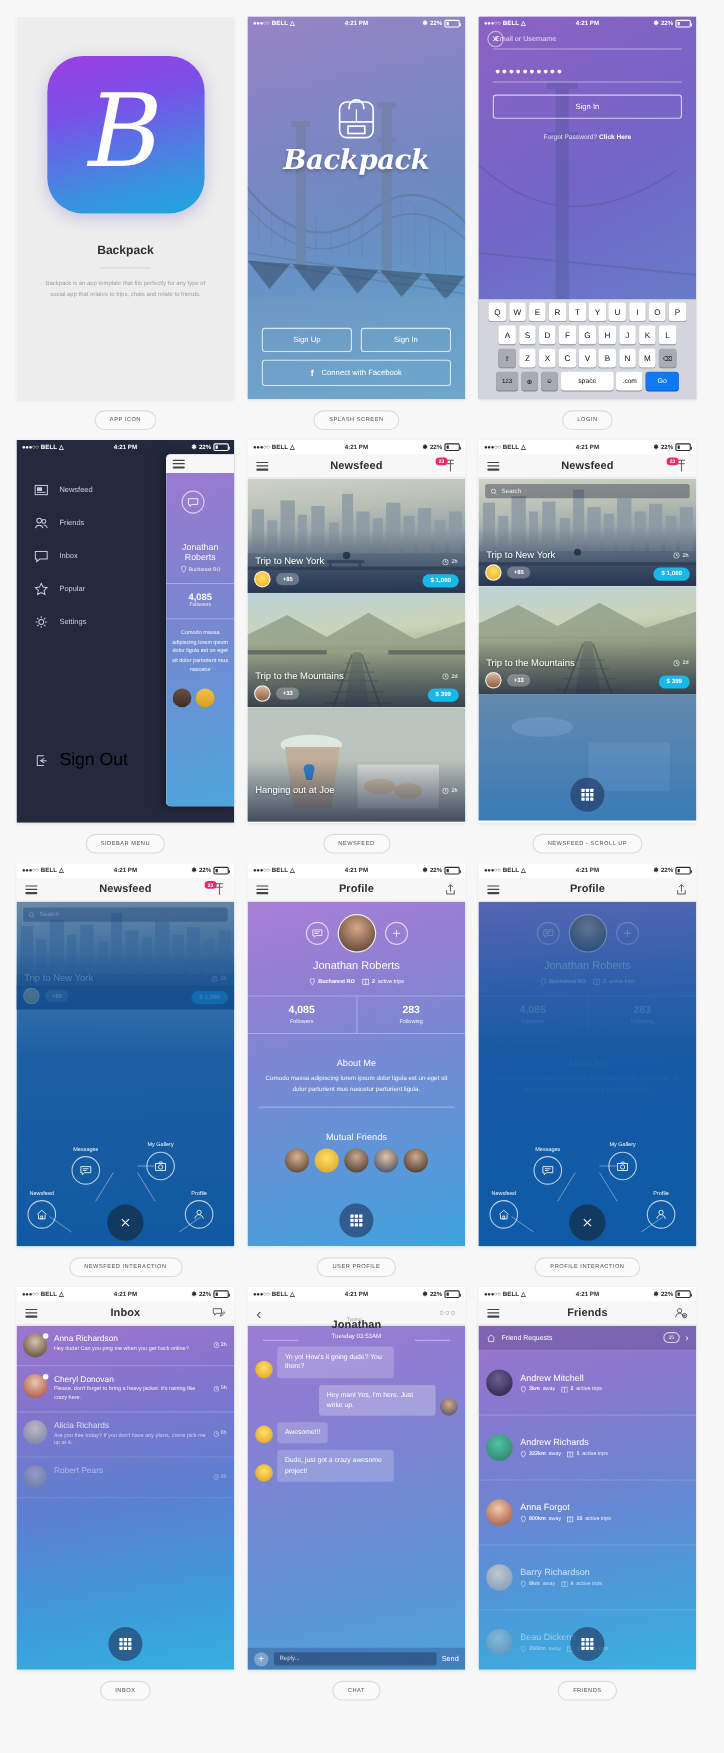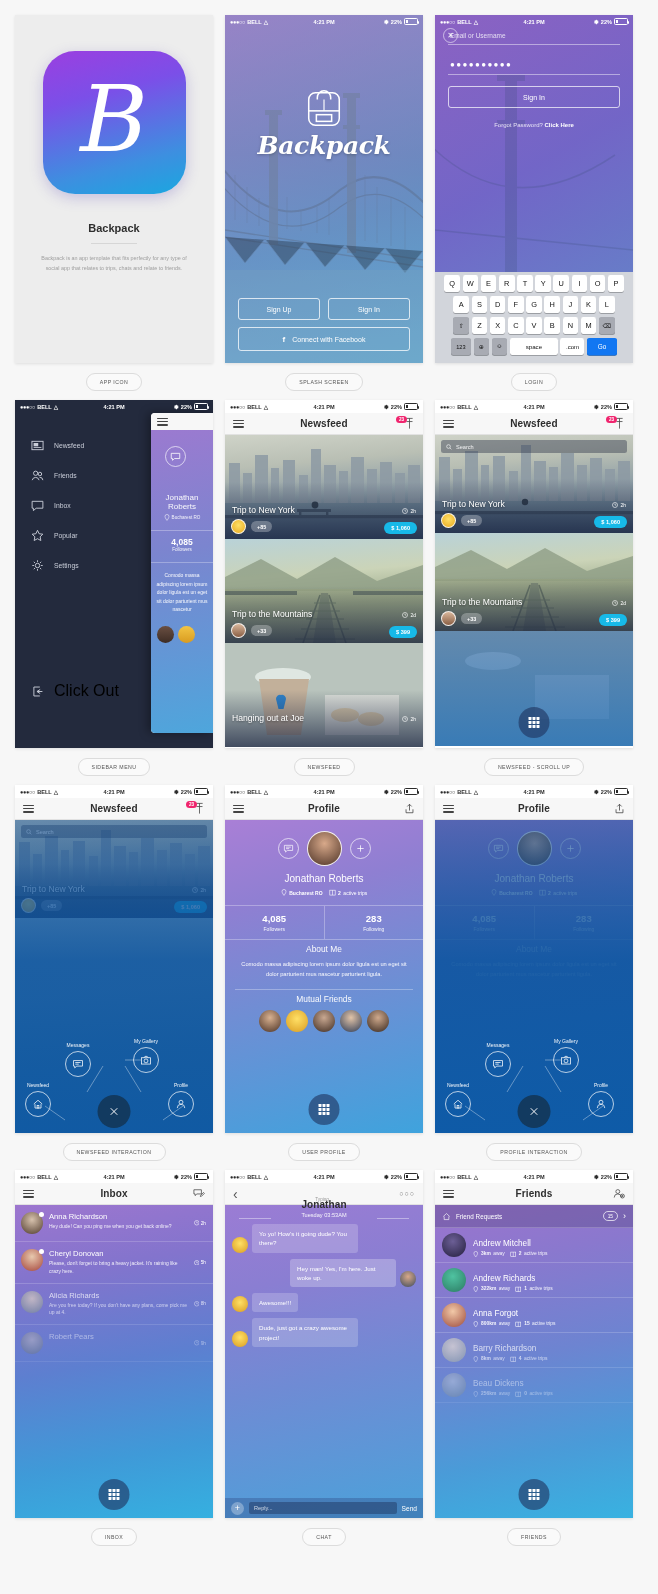--- a/index.html
+++ b/index.html
@@ -210,21 +210,21 @@
   .pav { width: 35px; height: 35px; border-radius: 50%; border: 1.5px solid rgba(255,255,255,.9); }
   .pname { font-size: 10px; margin-top: 7px; opacity: .98; }
   .pmeta { font-size: 5px; margin-top: 5px; display: flex; align-items: center; justify-content: center; gap: 6px; }
   .pmeta span { display: flex; align-items: center; gap: 2.5px; }
   .pmeta b { font-weight: bold; }
   .pstats { display: flex; margin-top: 9px; border-top: .6px solid rgba(255,255,255,.3); border-bottom: .6px solid rgba(255,255,255,.3); }
   .pstat { flex: 1; padding: 7px 0; }
   .pstat + .pstat { border-left: .6px solid rgba(255,255,255,.3); }
   .pstat .n { font-size: 9.5px; font-weight: bold; }
   .pstat .t { font-size: 5px; opacity: .92; margin-top: 2px; }
-  .phead { font-size: 8.4px; margin: 4px 0 6px; opacity: .96; }
+  .phead { font-size: 8.4px; margin: 21px 0 6px; opacity: .96; }
   .pabout { font-size: 5.7px; line-height: 1.75; padding: 0 12px; opacity: .95; }
   .mf-row { display: flex; justify-content: center; gap: 5px; margin-top: 5px; }
   .mf-row .av { width: 22px; height: 22px; border-radius: 50%; }
   .divider-h { height: .6px; background: rgba(255,255,255,.3); margin: 9px 10px 0; }
 
   
   .inbox { position: relative; height: calc(100% - 35px); overflow: hidden; }
   .inbox-bg { position: absolute; inset: 0; background: linear-gradient(170deg, #9d76cf 0%, #8374cd 22%, #5d7fd0 50%, #3f9ad8 78%, #35b0e0 100%); }
   .msg { position: relative; display: flex; gap: 6px; padding: 7px 7px 7px 6px; border-bottom: .5px solid rgba(255,255,255,.18); }
   .msg .av { width: 22px; height: 22px; border-radius: 50%; flex-shrink: 0; position: relative; }
@@ -249,21 +249,21 @@
   .plus-c { width: 13px; height: 13px; border-radius: 50%; background: rgba(255,255,255,.3); display:flex;align-items:center;justify-content:center; color:#fff; font-size:9px; line-height:0;}
   .reply-f { flex: 1; height: 12px; border-radius: 2px; background: rgba(20,35,70,.38); display: flex; align-items: center; padding: 0 5px; font-size: 5.6px; color: rgba(255,255,255,.75); }
   .send-b { font-size: 6.6px; color: #fff; }
 
   
   .friends { position: relative; height: calc(100% - 35px); overflow: hidden; }
   .fr-bg { position: absolute; inset: 0; background: linear-gradient(168deg, #9c74ce 0%, #8a78ce 20%, #6d84d1 48%, #4a9bd8 76%, #38b2e1 100%); }
   .fr-req { position: relative; display: flex; align-items: center; gap: 5px; padding: 6px 7px; background: rgba(70,60,110,.3); border-bottom: .5px solid rgba(255,255,255,.2); }
   .fr-req .t { font-size: 6.3px; color: #fff; flex: 1; }
   .fr-req .cnt { border: 1px solid rgba(255,255,255,.7); border-radius: 7px; font-size: 4.8px; color: #fff; padding: 1.3px 4px; }
-  .fr-item { position: relative; display: flex; align-items: flex-end; gap: 7px; padding: 5px 7px; border-bottom: .5px solid rgba(255,255,255,.18); }
+  .fr-item { position: relative; display: flex; align-items: center; gap: 7px; padding: 17px 7px; border-bottom: .5px solid rgba(255,255,255,.18); }
   .fr-item .av { width: 24px; height: 24px; border-radius: 50%; flex-shrink: 0; }
   .fr-item .nm { font-size: 8.2px; color: #fff; }
   .fr-item .sub { font-size: 4.9px; color: rgba(255,255,255,.92); margin-top: 3px; display: flex; align-items: center; gap: 5px; }
   .fr-item .sub span { display: flex; align-items: center; gap: 2.5px; }
   .fr-item .sub b { font-weight: bold; }
   .fade-last { opacity: .45; }
   .fade-last2 { opacity: .72; }
 
   .ph-ny { background: linear-gradient(175deg, #cfd3c8 0%, #b9bfb4 28%, #8f9fa6 55%, #6d8496 80%, #5c7a90 100%); }
   .ph-mt { background: linear-gradient(175deg, #b9d2d8 0%, #cbd4b8 35%, #9aa88a 62%, #7a8a72 100%); }
@@ -531,21 +531,21 @@
             <span class="lbl">Settings</span>
           </div>
         </div>
         <div class="side-signout">
           <span class="side-ico">
             <svg viewBox="0 0 14 14" width="13" height="13">
                 <path d="M9.5 2.2 h-6.4 v9.6 h6.4" fill="none" stroke="#c9cdd8" stroke-width="1"></path>
                 <path d="M6.5 7 h5.8 m-2.4-2.2 L6.4 7 l3.5 2.2" fill="none" stroke="#c9cdd8" stroke-width="1"></path>
               </svg>
           </span>
-          <span class="lbl">Click Out</span>
+          <span class="lbl">Sign Out</span>
         </div>
         <div class="side-peek">
           <div class="peek-nav">
             <span class="hamb">
                 <span></span>
                 <span></span>
                 <span></span>
               </span>
           </div>
           <div class="peek-body">

